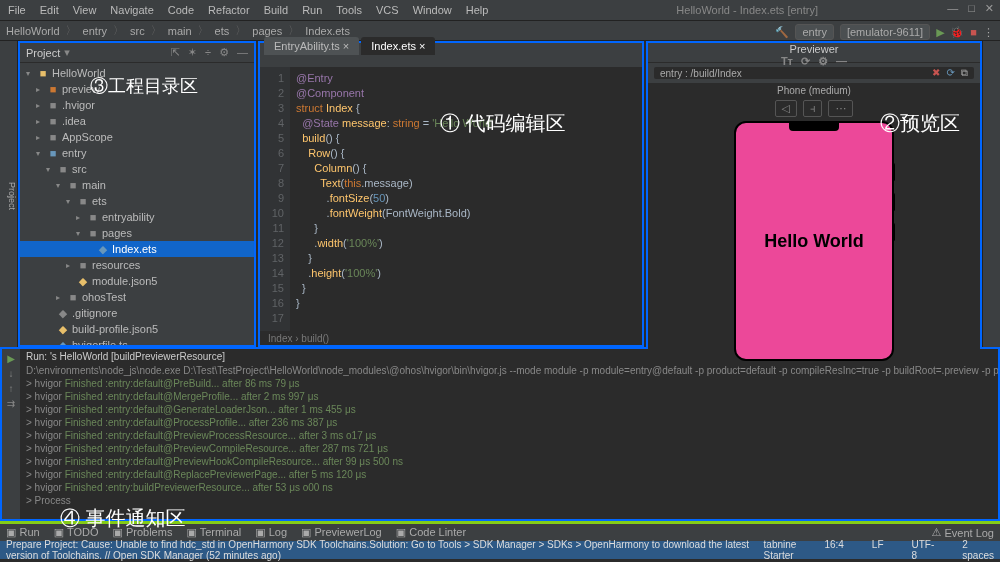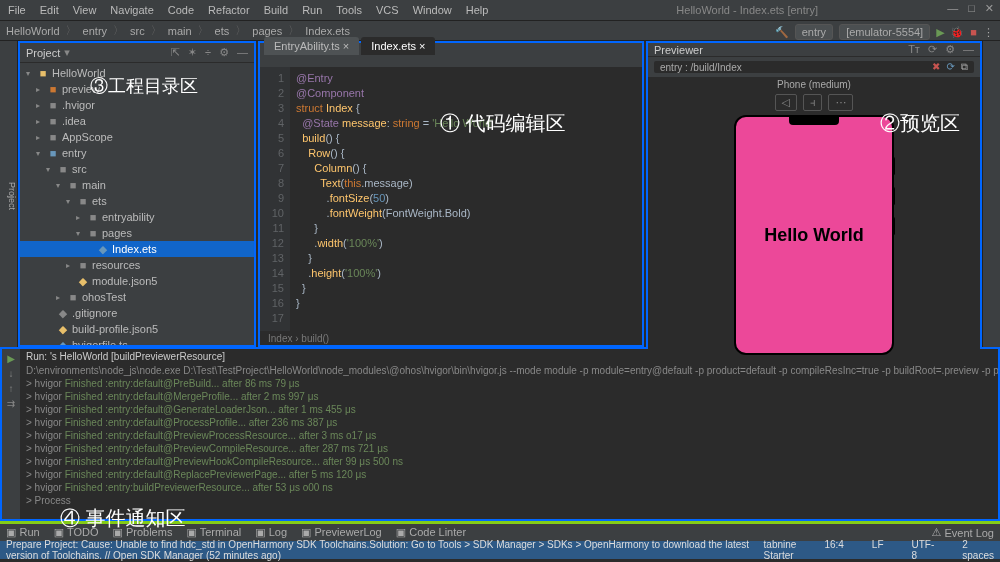--- a/index.html
+++ b/index.html
@@ -29,22 +29,22 @@
 .tabs { height: 22px; background: #3c3f41; display: flex; align-items: flex-end; padding: 12px 4px; gap: 2px; }
 .tab { background: #4e5254; padding: 3px 10px; font-size: 11px; color: #bbb; border-radius: 3px 3px 0 0; }
 .tab.active { background: #2b2b2b; color: #fff; }
 .code { flex: 1; display: flex; background: #2b2b2b; font-family: Consolas, monospace; font-size: 11px; overflow: hidden; }
 .gutter { width: 30px; background: #313335; color: #606366; text-align: right; padding: 4px 6px 0 0; line-height: 15px; }
 .codebody { flex: 1; padding: 4px 0 0 6px; line-height: 15px; white-space: pre; color: #a9b7c6; position: relative; }
 .kw { color: #cc7832; } .dec { color: #9876aa; } .str { color: #6a8759; } .fn { color: #ffc66d; } .num { color: #6897bb; } .br { color: #a9b7c6; }
 .label-code { position: absolute; left: 440px; top: 110px; color: #fff; font-size: 20px; z-index: 5; pointer-events: none; }
 .crumb2 { height: 14px; background: #2b2b2b; color: #787878; font-size: 10px; padding: 0 8px; display: flex; align-items: center; gap: 6px; }
 .preview { width: 336px; background: #3c3f41; border: 2px solid #0066ff; display: flex; flex-direction: column; }
-.prev-head { height: 20px; display: flex; align-items: center; padding: 0 6px; color: #ccc; justify-content: space-between; border-bottom: 1px solid #2b2b2b; }
-.prev-head .ricn { display: flex; gap: 8px; color: #888; }
+.prev-head { height: 20px; display: flex; align-items: center; padding: 0 6px; color: #ccc; justify-content: space-between; border-bottom: 1px solid #2b2b2b; flex-direction: column; }
+.prev-head .ricn { display: flex; gap: 8px; color: #888; font-weight: bold; }
 .prev-path { height: 20px; background: #2b2b2b; margin: 4px 6px; display: flex; align-items: center; padding: 0 6px; font-size: 10px; color: #aaa; border-radius: 2px; }
 .prev-path .ricn { margin-left: auto; display: flex; gap: 6px; }
 .prev-canvas { flex: 1; background: #2b2b2b; position: relative; display: flex; flex-direction: column; align-items: center; }
 .phonelbl { font-size: 10px; color: #aaa; margin-top: 2px; }
 .phctrls { display: flex; gap: 6px; margin: 4px 0; color: #888; font-size: 11px; }
 .phctrls span { border: 1px solid #555; padding: 1px 6px; border-radius: 2px; }
 .phone { width: 160px; height: 240px; background: #ec4899; border-radius: 12px; position: relative; border: 2px solid #000; display: flex; align-items: center; justify-content: center; }
 .phone .txt { color: #000; font-size: 18px; font-weight: 700; }
 .notch { position: absolute; left: 50%; top: 0; transform: translateX(-50%); width: 50px; height: 8px; background: #000; border-radius: 0 0 4px 4px; }
 .sidebtn { position: absolute; right: -3px; width: 3px; height: 18px; background: #000; border-radius: 2px; }
@@ -98,21 +98,21 @@
     <span class="sep">〉</span>
     <span>ets</span>
     <span class="sep">〉</span>
     <span>pages</span>
     <span class="sep">〉</span>
     <span>Index.ets</span>
   </div>
 <div class="toolbar-right">
   <span>🔨</span>
   <span class="pill">entry</span>
-  <span class="pill">[emulator-5554]</span>
+  <span class="pill">[emulator-9611]</span>
   <span class="icn">▶</span>
   <span style="color:#6a8">🐞</span>
   <span style="color:#c75450">■</span>
   <span>⋮</span>
 </div>
 
 <div class="main">
   <div class="leftgutter">
       <span>Project</span>
     </div>

